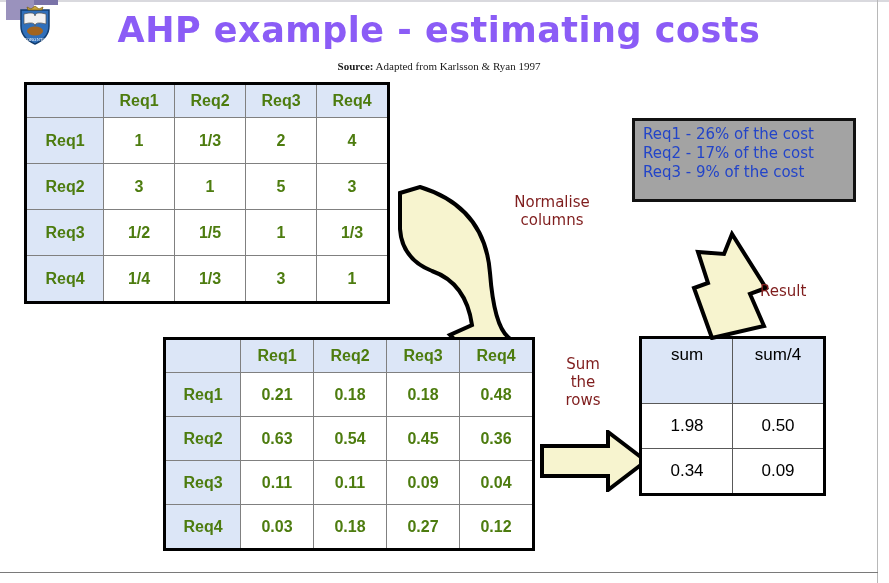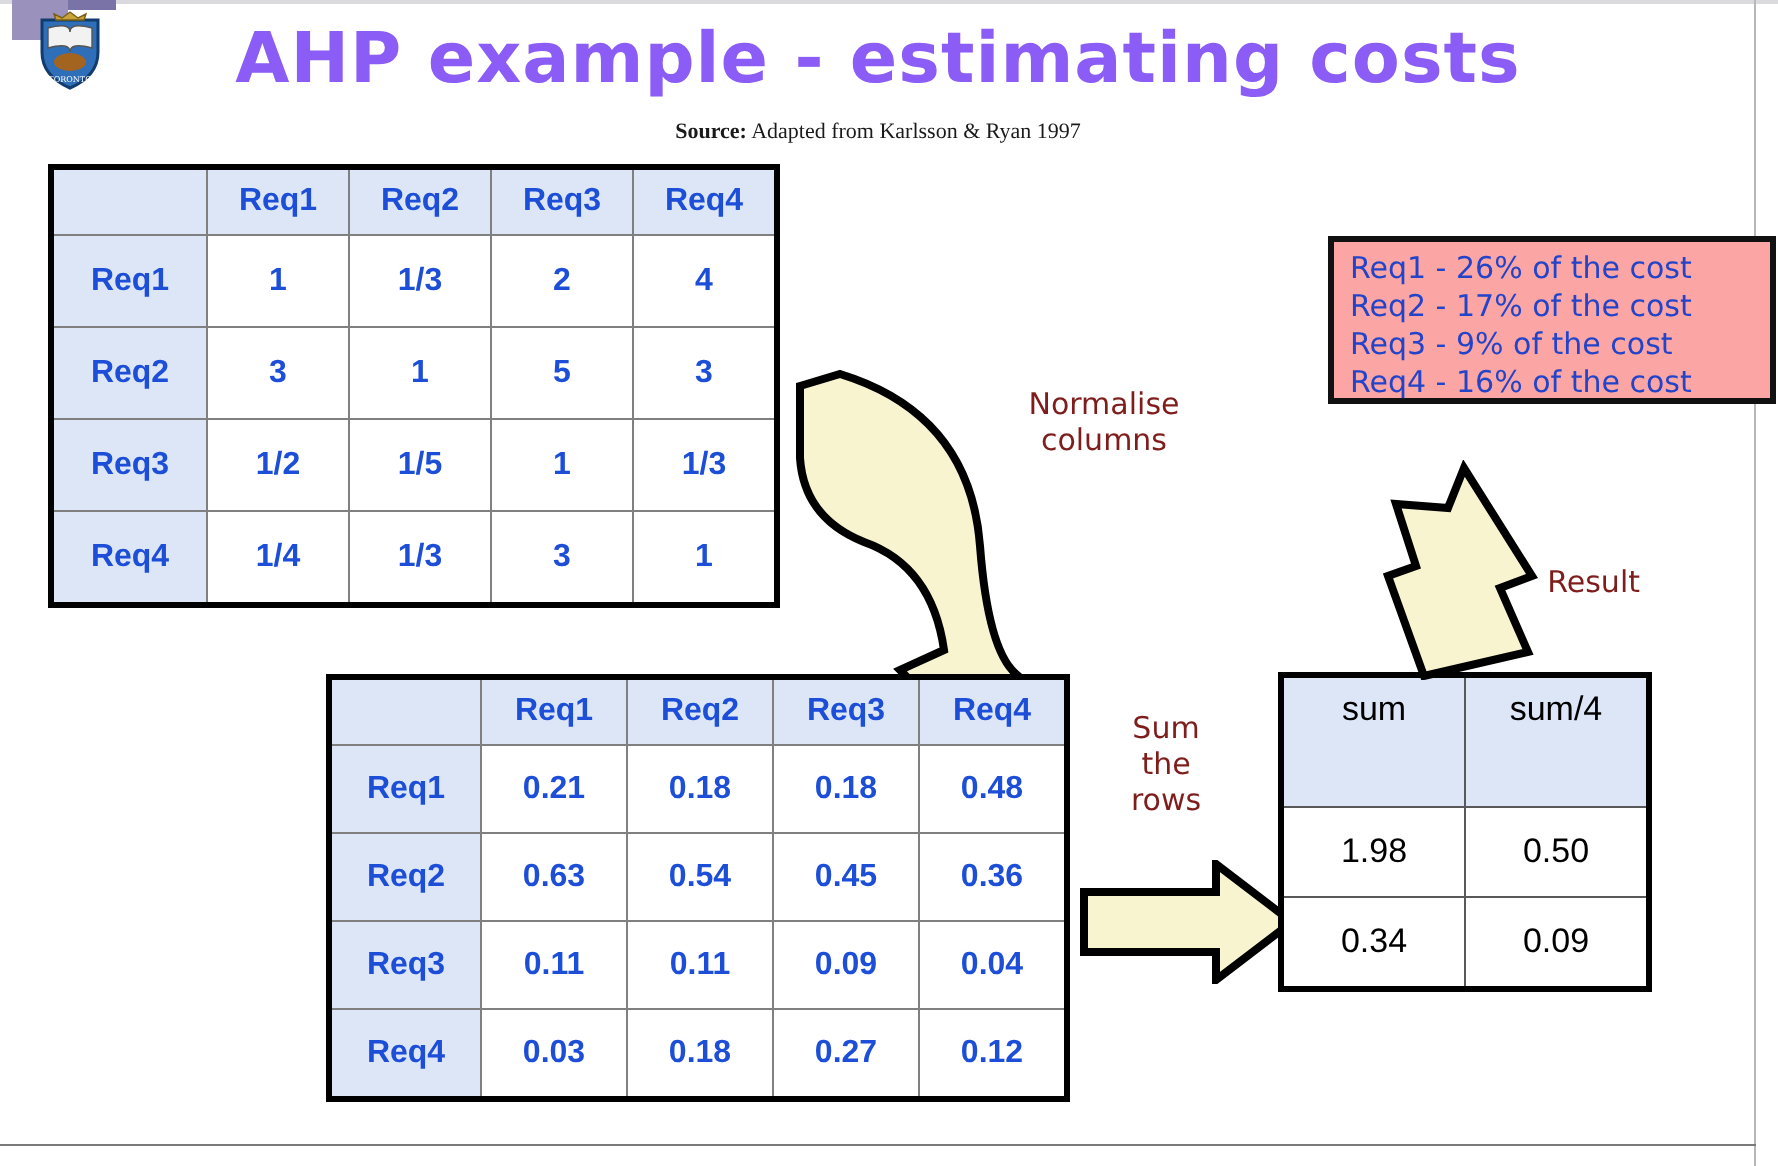--- a/index.html
+++ b/index.html
@@ -76,21 +76,21 @@
 
   
   .matrix {
     position: absolute;
     border-collapse: collapse;
     border: 3px solid #000000;
     background: #ffffff;
     font-family: "Liberation Sans", sans-serif;
     font-weight: bold;
     font-size: 16px;
-    color: #1d4ed8;
+    color: #4d7c0f;
     table-layout: fixed;
   }
   .matrix td {
     border: 1px solid #808080;
     text-align: center;
     vertical-align: middle;
   }
   .matrix td.hdr {
     background: #dce6f7;
   }
@@ -135,24 +135,23 @@
     vertical-align: top;
     padding-top: 6px;
   }
 
   
   #result-box {
     position: absolute;
     left: 632px; top: 118px;
     width: 224px; height: 84px;
     border: 3px solid #111111;
-    background: #fca5a5;
+    background: #a3a3a3;
     padding: 4px 0 0 8px;
     box-sizing: border-box;
-    margin-left: 32px;
   }
   #result-box .rline {
     font-family: "DejaVu Sans", sans-serif;
     font-size: 15px;
     color: #2244c9;
     line-height: 19px;
     white-space: nowrap;
   }
 
   
@@ -160,21 +159,21 @@
     position: absolute;
     font-family: "DejaVu Sans", sans-serif;
     font-size: 15px;
     color: #7f1d1d;
     text-align: center;
     line-height: 18px;
     white-space: pre-line;
   }
   #label-normalise { left: 492px; top: 193px; width: 120px; }
   #label-sum { left: 548px; top: 355px; width: 70px; }
-  #label-result { left: 740px; top: 282px; width: 80px; text-align: right; }
+  #label-result { left: 760px; top: 282px; width: 80px; text-align: left; }
 
   
   .arrow-svg { position: absolute; }
   #arrow-normalise { left: 390px; top: 185px; }
   #arrow-sum { left: 540px; top: 430px; }
   #arrow-result { left: 690px; top: 230px; }
 </style>
 </head>
 <body>
 
@@ -313,16 +312,15 @@
 
   <svg class="arrow-svg" id="arrow-result" width="92" height="110" viewBox="0 0 92 110">
     <path d="M22 108 L4 58 L18 53 L8 22 L34 24 L42 4 L76 58 L60 64 L74 96 Z" fill="#f7f4cf" stroke="#000000" stroke-width="4" stroke-linejoin="miter"></path>
   </svg>
   <div class="arrow-label" id="label-result">Result</div>
 
   <div id="result-box">
     <div class="rline">Req1 - 26% of the cost</div>
     <div class="rline">Req2 - 17% of the cost</div>
     <div class="rline">Req3 - 9% of the cost</div>
-    <div class="rline">Req4 - 16% of the cost</div>
   </div>
 
 </div>
 
 </body></html>

